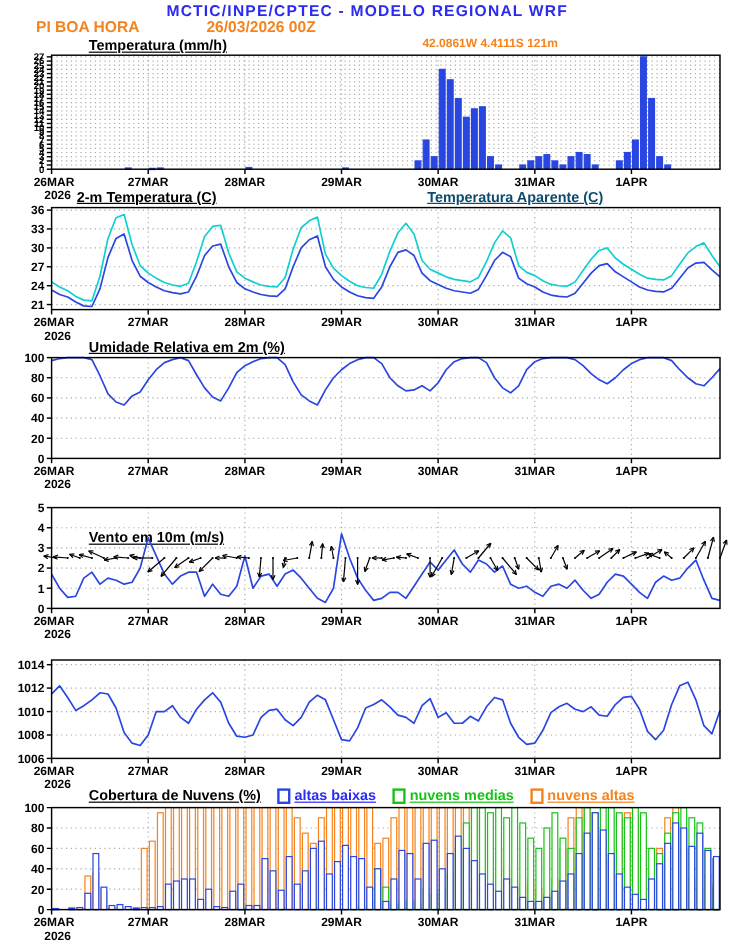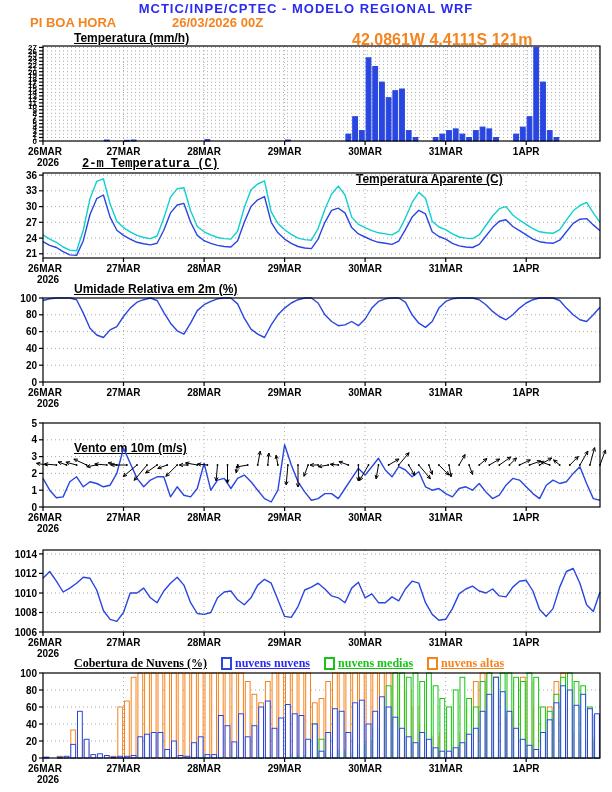--- a/index.html
+++ b/index.html
@@ -2,51 +2,51 @@
 <html><head>
 <meta charset="utf-8">
 <style>
   html,body{margin:0;padding:0;background:#fff;}
   #page{position:relative;width:612px;height:792px;background:#fff;overflow:hidden;
         font-family:"Liberation Sans",sans-serif;padding-left:30px;}
   .t{position:absolute;white-space:nowrap;font-weight:bold;}
   .hdr{width:612px;text-align:center;font-size:13px;letter-spacing:1px;}
   .ptitle{font-size:12px;text-decoration:underline;color:#000;}
   .orange{color:#f5831e;text-align:center;}
-  .cyan{color:#000000;margin-top:15px;}
+  .cyan{color:#0c4a6e;}
   .blue{color:#2a2af0;}
   .green{color:#18c318;}
   .legend-row{display:flex;gap:14px;align-items:center;}
   .legend-item{display:flex;align-items:center;gap:3px;font-size:12px;font-weight:bold;}
   .legend-item span.lbl{text-decoration:underline;}
   .sq{display:inline-block;width:7px;height:9px;background:#fff;border:2px solid;}
   svg.layer{position:absolute;left:0;top:0;pointer-events:none;}
   svg text{font-family:"Liberation Sans",sans-serif;font-weight:bold;fill:#000;}
 </style>
 </head>
 <body>
 
 <div id="page">
 
   <div class="t hdr blue" style="top:1px;left:0;">MCTIC/INPE/CPTEC - MODELO REGIONAL WRF</div>
   <div class="t orange" style="top:15px;left:30px;font-size:13px;">PI BOA HORA</div>
   <div class="t orange" style="top:15px;left:172px;font-size:13px;">26/03/2026 00Z</div>
-  <div class="t orange" style="top:31px;left:352px;font-size:16px;">42.0861W 4.4111S 121m</div>
+  <div class="t orange" style="top:31px;left:352px;font-size:10px;">42.0861W 4.4111S 121m</div>
 
   <div class="t ptitle" style="top:31px;left:74px;">Temperatura (mm/h)</div>
-  <div class="t ptitle" style="top:157px;left:82px;font-family:Liberation Mono, monospace;">2-m Temperatura (C)</div>
+  <div class="t ptitle" style="top:157px;left:64px;">2-m Temperatura (C)</div>
   <div class="t ptitle cyan" style="top:157px;left:356px;">Temperatura Aparente (C)</div>
   <div class="t ptitle" style="top:282px;left:74px;">Umidade Relativa em 2m (%)</div>
   <div class="t ptitle" style="top:407px;left:74px;margin-top:34px;">Vento em 10m (m/s)</div>
 
-  <div class="t legend-row" style="top:656px;left:74px;font-family:Liberation Serif, serif;">
+  <div class="t legend-row" style="top:656px;left:74px;">
     <span class="ptitle">Cobertura de Nuvens (%)</span>
     <span class="legend-item blue">
       <span class="sq" style="border-color:#2946e0;"></span>
-      <span class="lbl">nuvens nuvens</span>
+      <span class="lbl">altas baixas</span>
     </span>
     <span class="legend-item green">
       <span class="sq" style="border-color:#18c318;"></span>
       <span class="lbl">nuvens medias</span>
     </span>
     <span class="legend-item orange">
       <span class="sq" style="border-color:#f5831e;"></span>
       <span class="lbl">nuvens altas</span>
     </span>
   </div>

